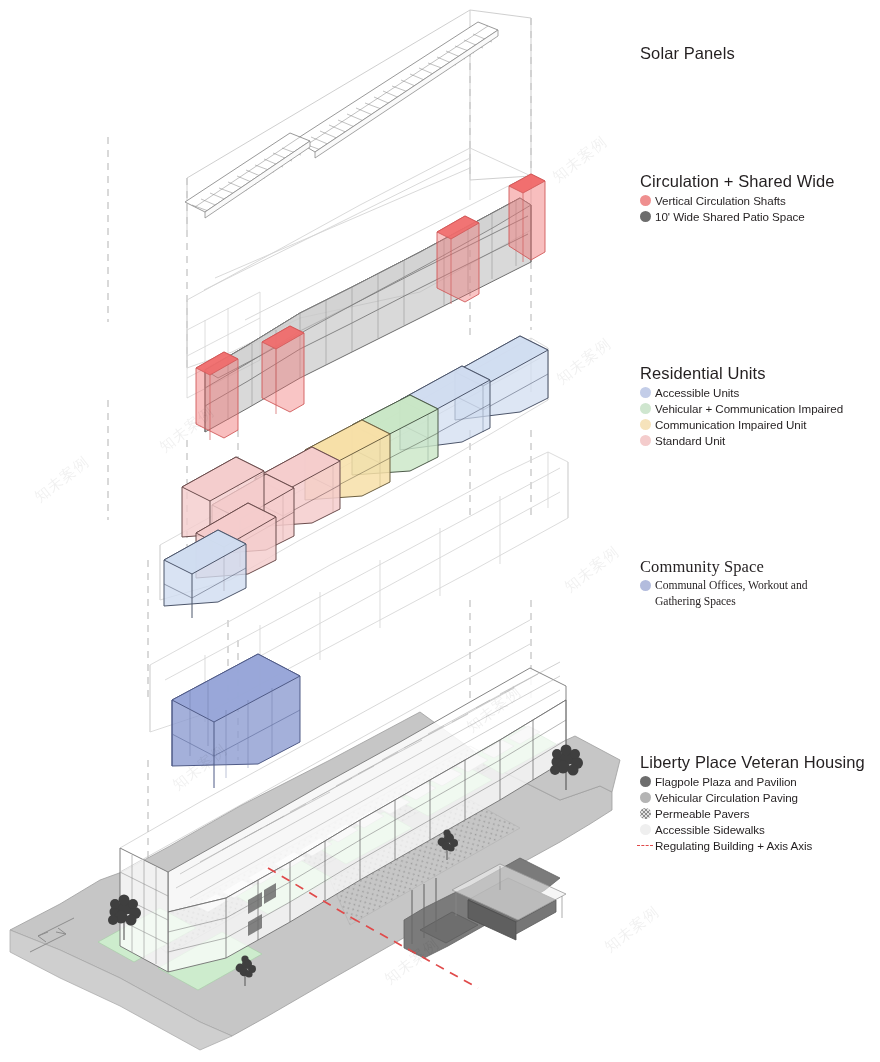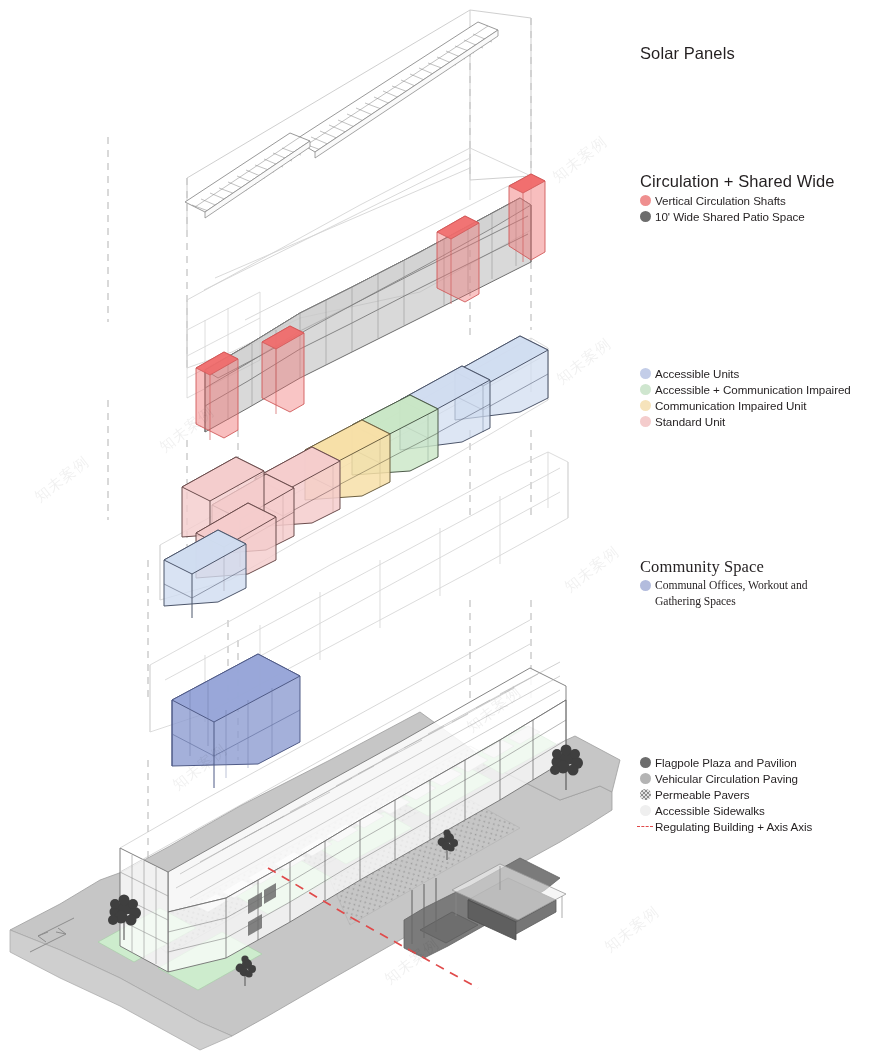--- a/index.html
+++ b/index.html
@@ -563,28 +563,29 @@
             <span class="lg-swatch" style="background: rgb(239, 143, 143);"></span>
             <span class="lg-label">Vertical Circulation Shafts</span>
           </div>
           <div class="lg-row">
             <span class="lg-swatch" style="background: rgb(109, 109, 109);"></span>
             <span class="lg-label">10' Wide Shared Patio Space</span>
           </div>
         </div>
       </div>
       <div class="legend-block" style="top: 364px;">
+        <div class="lg-title">Residential Units</div>
         <div class="lg-items">
           <div class="lg-row">
             <span class="lg-swatch" style="background: rgb(195, 205, 232);"></span>
             <span class="lg-label">Accessible Units</span>
           </div>
           <div class="lg-row">
             <span class="lg-swatch" style="background: rgb(207, 230, 207);"></span>
-            <span class="lg-label">Accessible + Communication Impaired</span>
+            <span class="lg-label">Vehicular + Communication Impaired</span>
           </div>
           <div class="lg-row">
             <span class="lg-swatch" style="background: rgb(246, 227, 187);"></span>
             <span class="lg-label">Communication Impaired Unit</span>
           </div>
           <div class="lg-row">
             <span class="lg-swatch" style="background: rgb(244, 204, 204);"></span>
             <span class="lg-label">Standard Unit</span>
           </div>
         </div>
@@ -592,20 +593,21 @@
       <div class="legend-block" style="top: 557px; font-family: Liberation Serif, serif;">
         <div class="lg-title">Community Space</div>
         <div class="lg-items">
           <div class="lg-row">
             <span class="lg-swatch" style="background: rgb(179, 188, 221);"></span>
             <span class="lg-label wrap">Communal Offices, Workout and Gathering Spaces</span>
           </div>
         </div>
       </div>
       <div class="legend-block" style="top: 753px;">
+        <div class="lg-title">Liberty Place Veteran Housing</div>
         <div class="lg-items">
           <div class="lg-row">
             <span class="lg-swatch" style="background: rgb(109, 109, 109);"></span>
             <span class="lg-label">Flagpole Plaza and Pavilion</span>
           </div>
           <div class="lg-row">
             <span class="lg-swatch" style="background: rgb(180, 180, 180);"></span>
             <span class="lg-label">Vehicular Circulation Paving</span>
           </div>
           <div class="lg-row">

